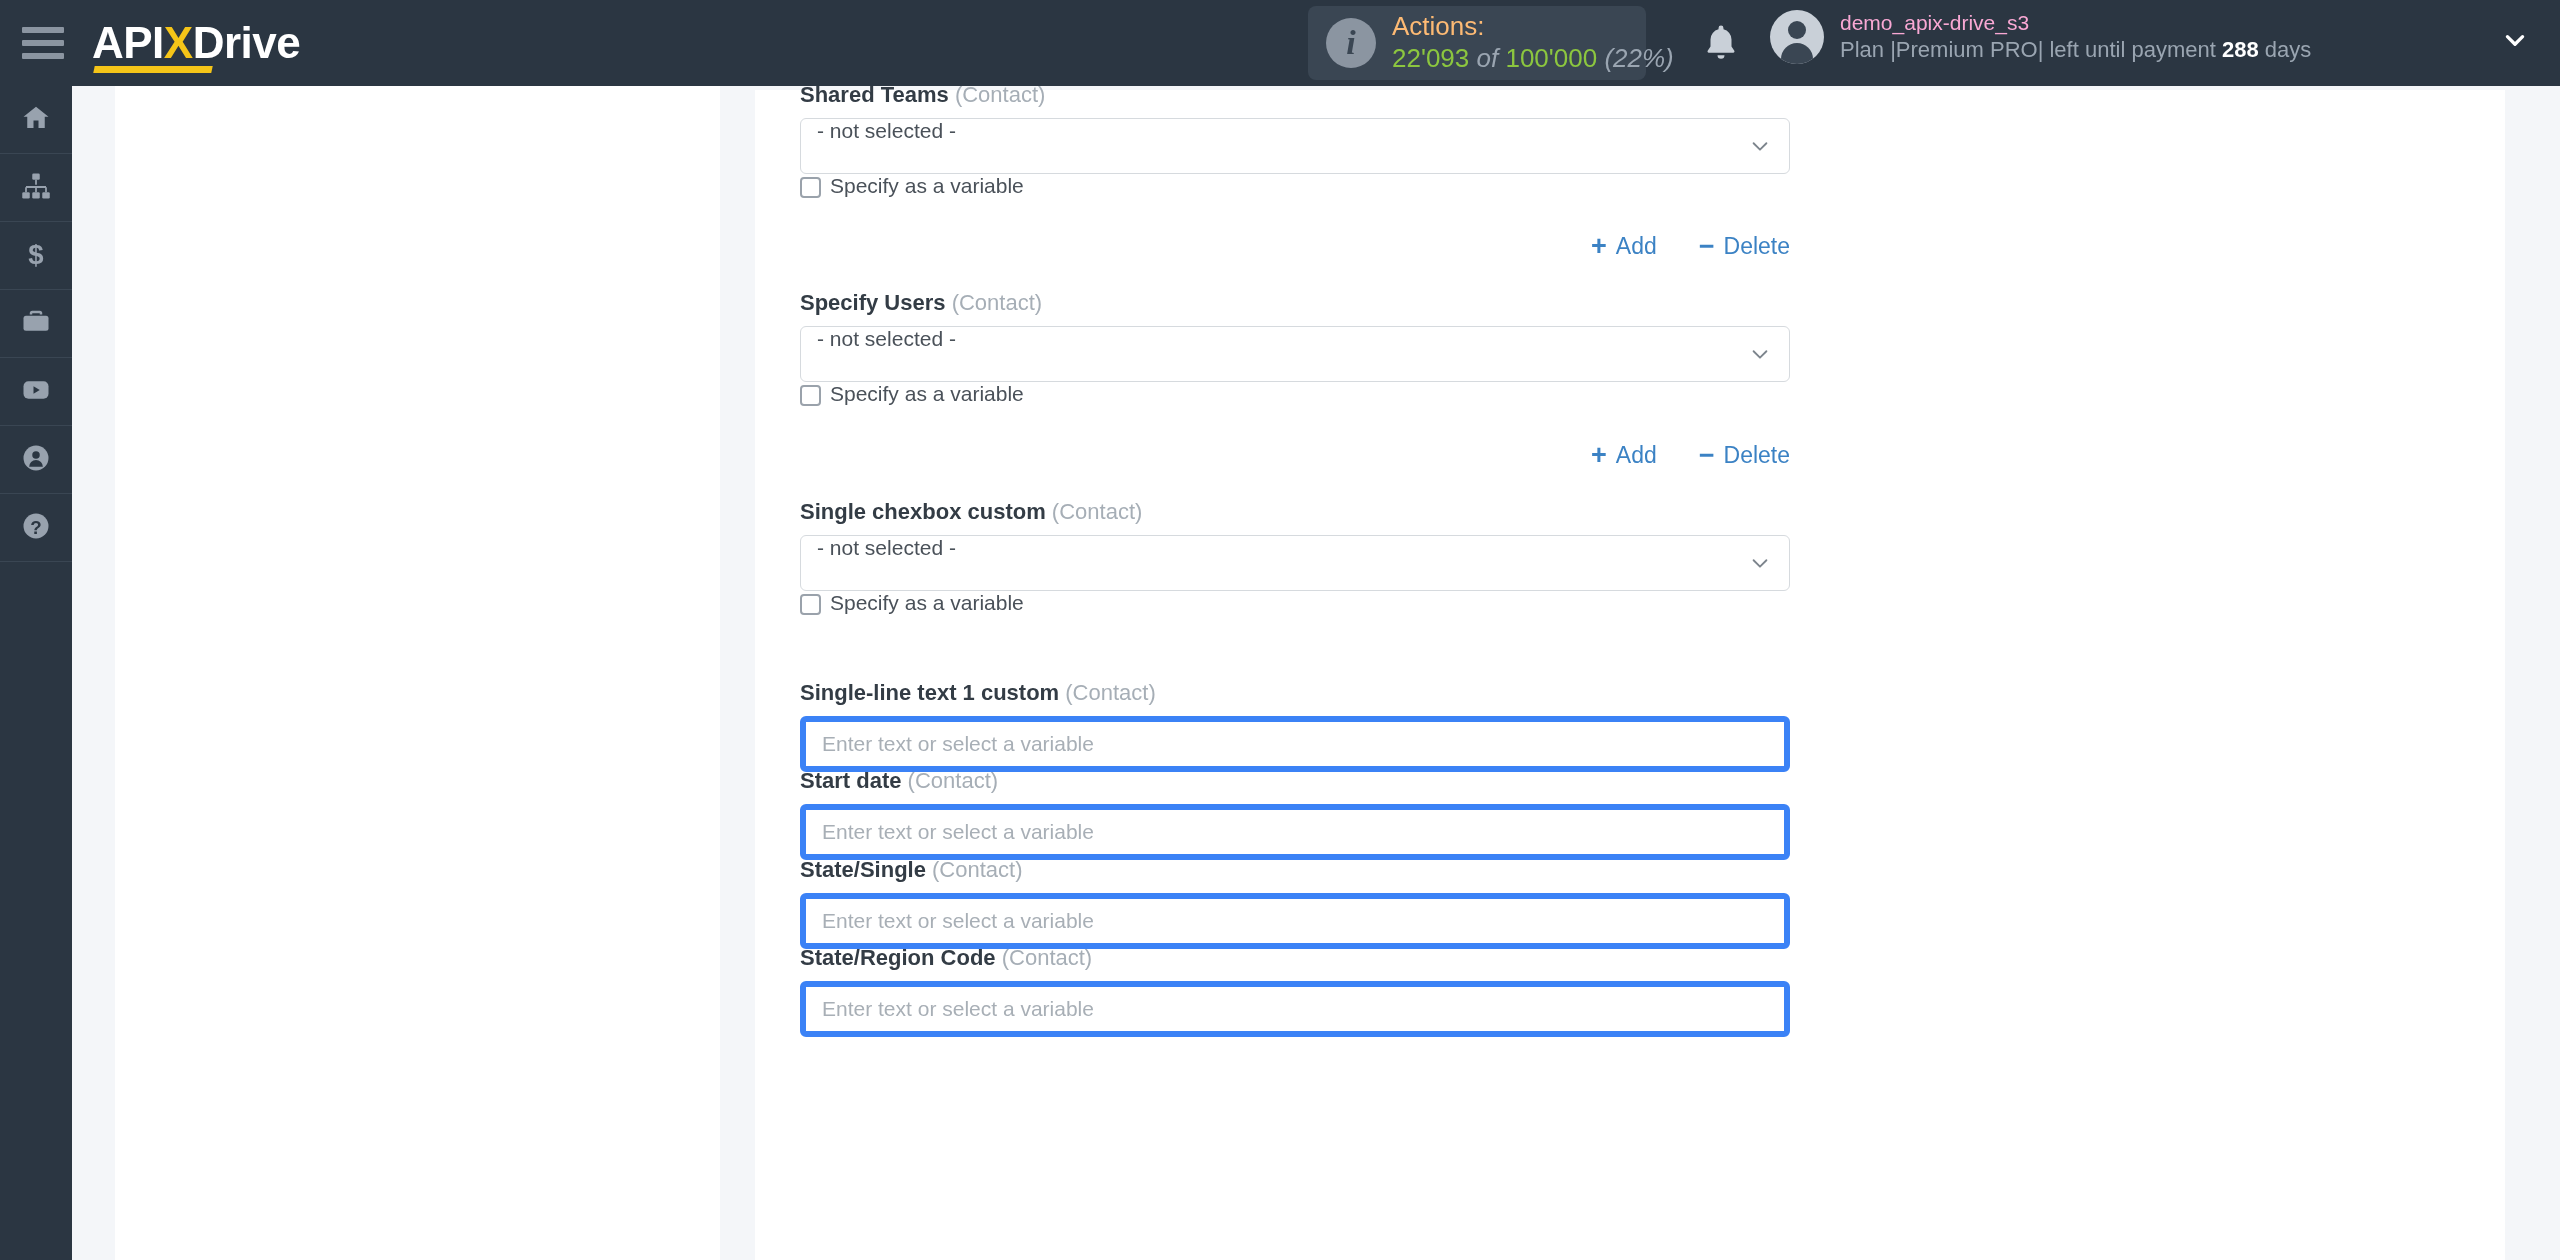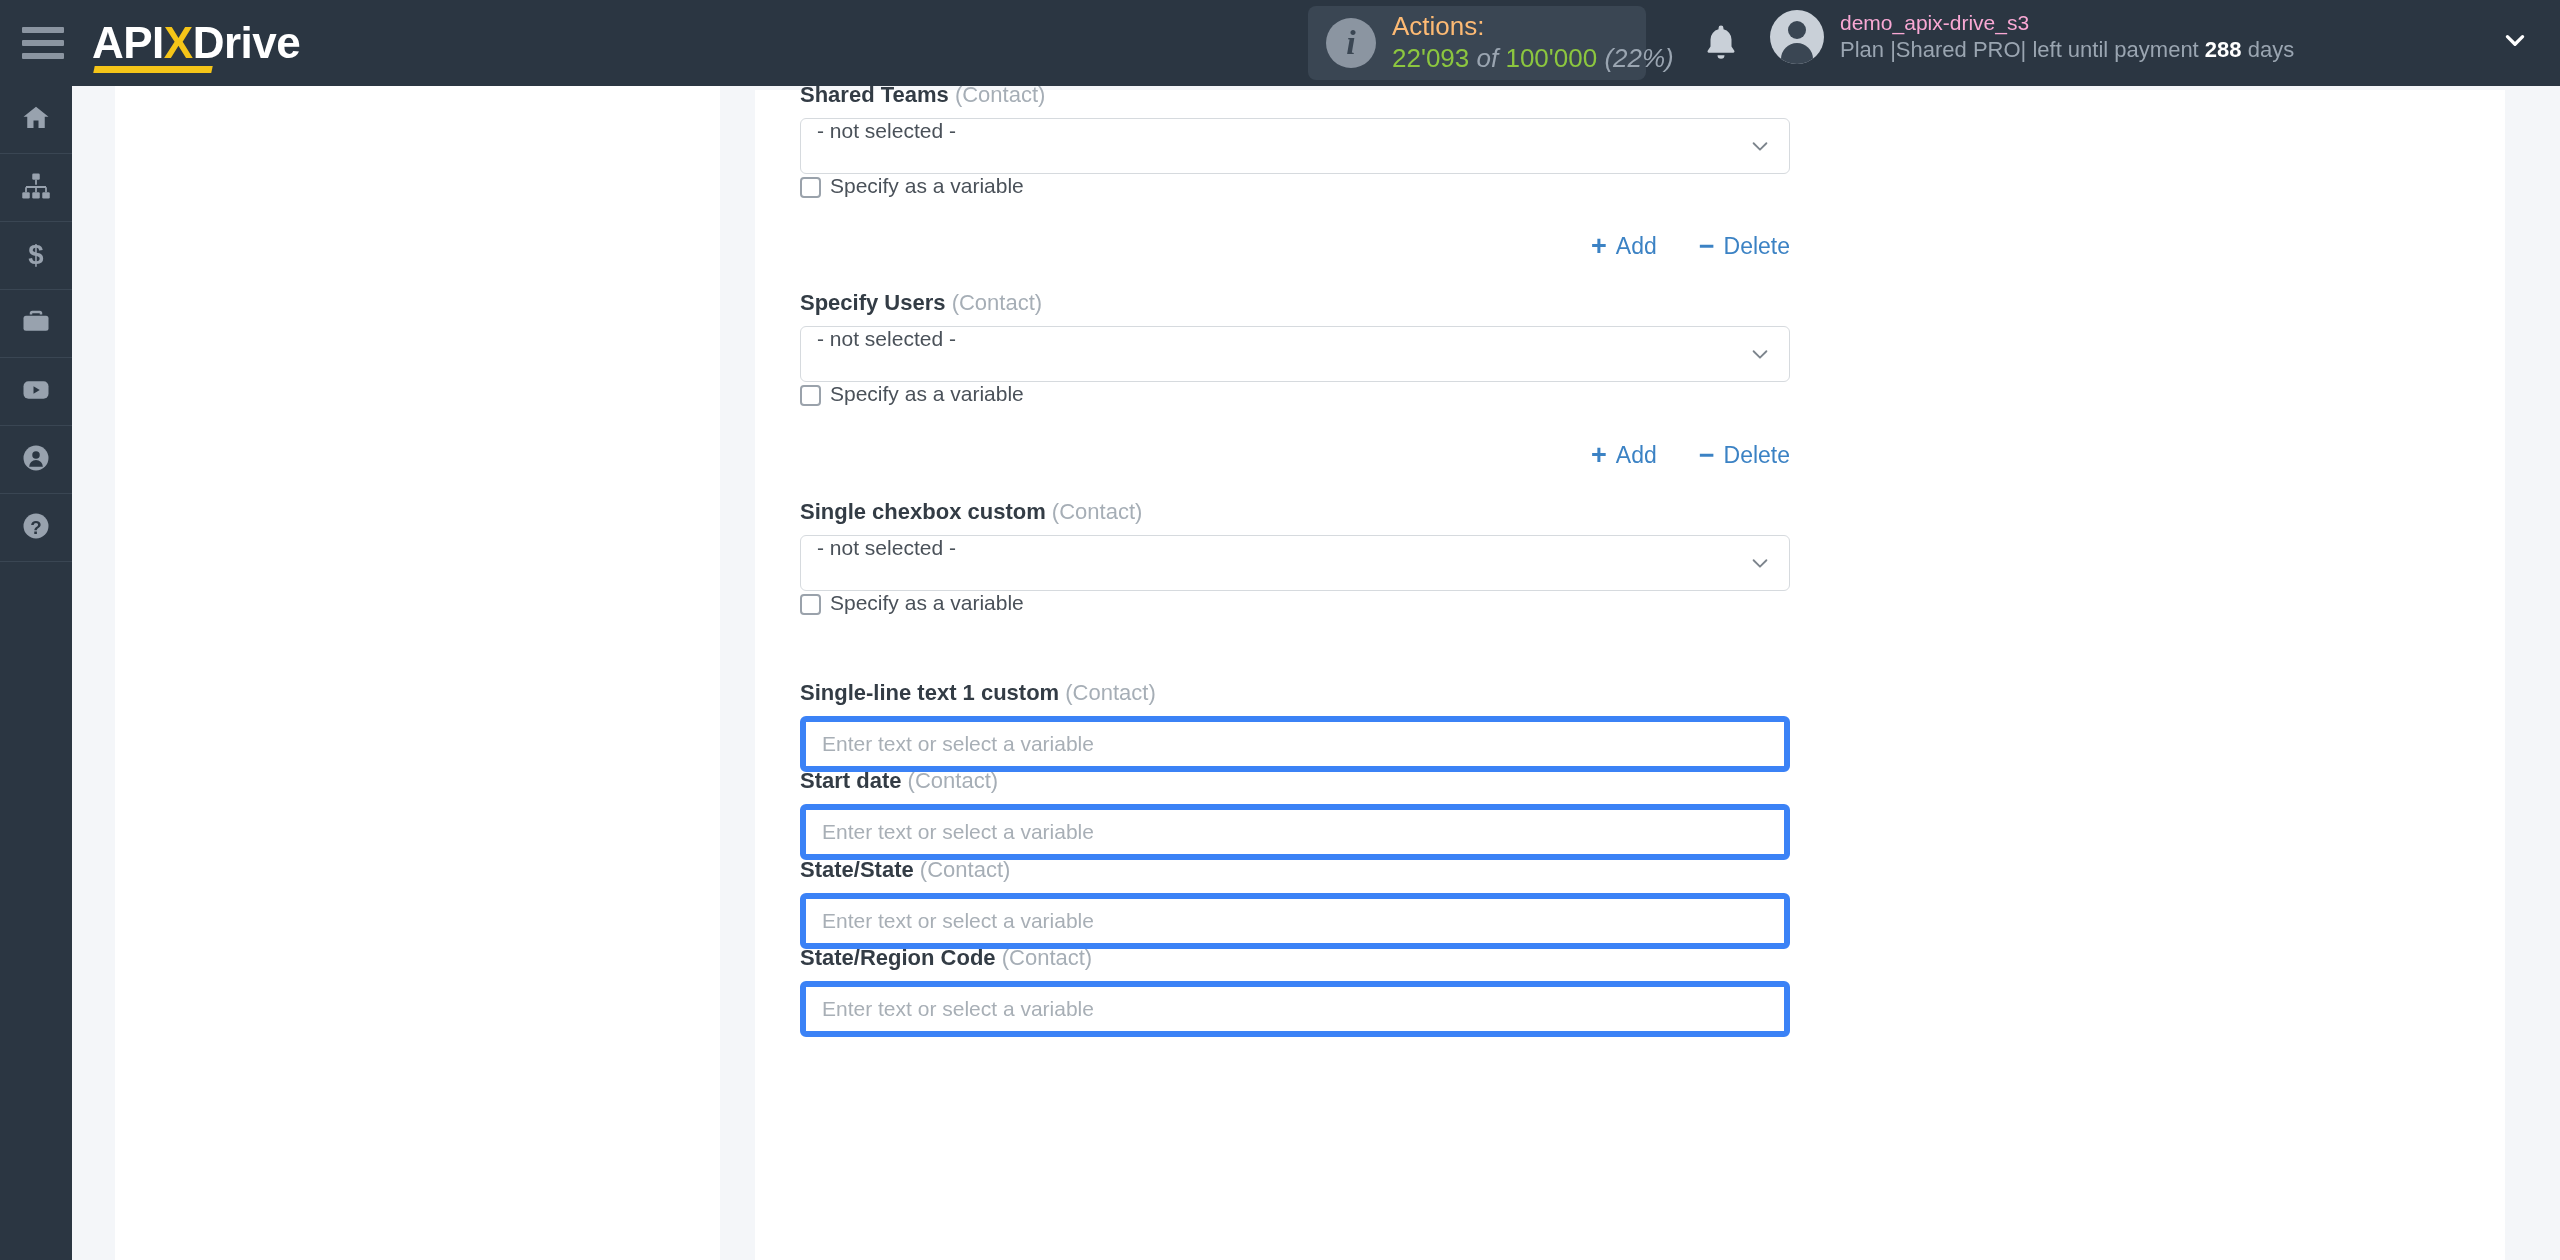--- a/index.html
+++ b/index.html
@@ -220,21 +220,21 @@
         <path fill="#c9d0d8" d="M12 2a1.4 1.4 0 00-1.4 1.4v.8A6 6 0 006 10v4l-1.6 2.4A.8.8 0 005 17.6h14a.8.8 0 00.6-1.2L18 14v-4a6 6 0 00-4.6-5.8v-.8A1.4 1.4 0 0012 2z"></path>
         <path fill="#c9d0d8" d="M10 19a2 2 0 004 0z"></path>
       </svg>
   </div>
 
   <div class="account">
     <div class="avatar"></div>
     <div class="account-text">
       <div class="account-name">demo_apix-drive_s3</div>
       <div class="account-plan">
-        <span>Plan |Shared PRO| left until payment</span>
+        <span>Plan |Premium PRO| left until payment</span>
         <b>288</b>
         <span>days</span>
       </div>
     </div>
   </div>
 
   <div class="caret-down">
     <svg viewBox="0 0 24 24" width="26" height="26">
         <path fill="none" stroke="#ffffff" stroke-width="3" stroke-linecap="round" stroke-linejoin="round" d="M5 8l7 7 7-7"></path>
       </svg>
@@ -395,21 +395,21 @@
   <div class="field" style="top: 678px;">
     <div class="field-label">
       <span>Start date</span>
       <span class="ctx">(Contact)</span>
     </div>
     <input class="text-input" type="text" placeholder="Enter text or select a variable" style="">
   </div>
 
   <div class="field" style="top: 767px;">
     <div class="field-label">
-      <span>State/State</span>
+      <span>State/Single</span>
       <span class="ctx">(Contact)</span>
     </div>
     <input class="text-input" type="text" placeholder="Enter text or select a variable" style="">
   </div>
 
   <div class="field" style="top: 855px;">
     <div class="field-label">
       <span>State/Region Code</span>
       <span class="ctx">(Contact)</span>
     </div>

